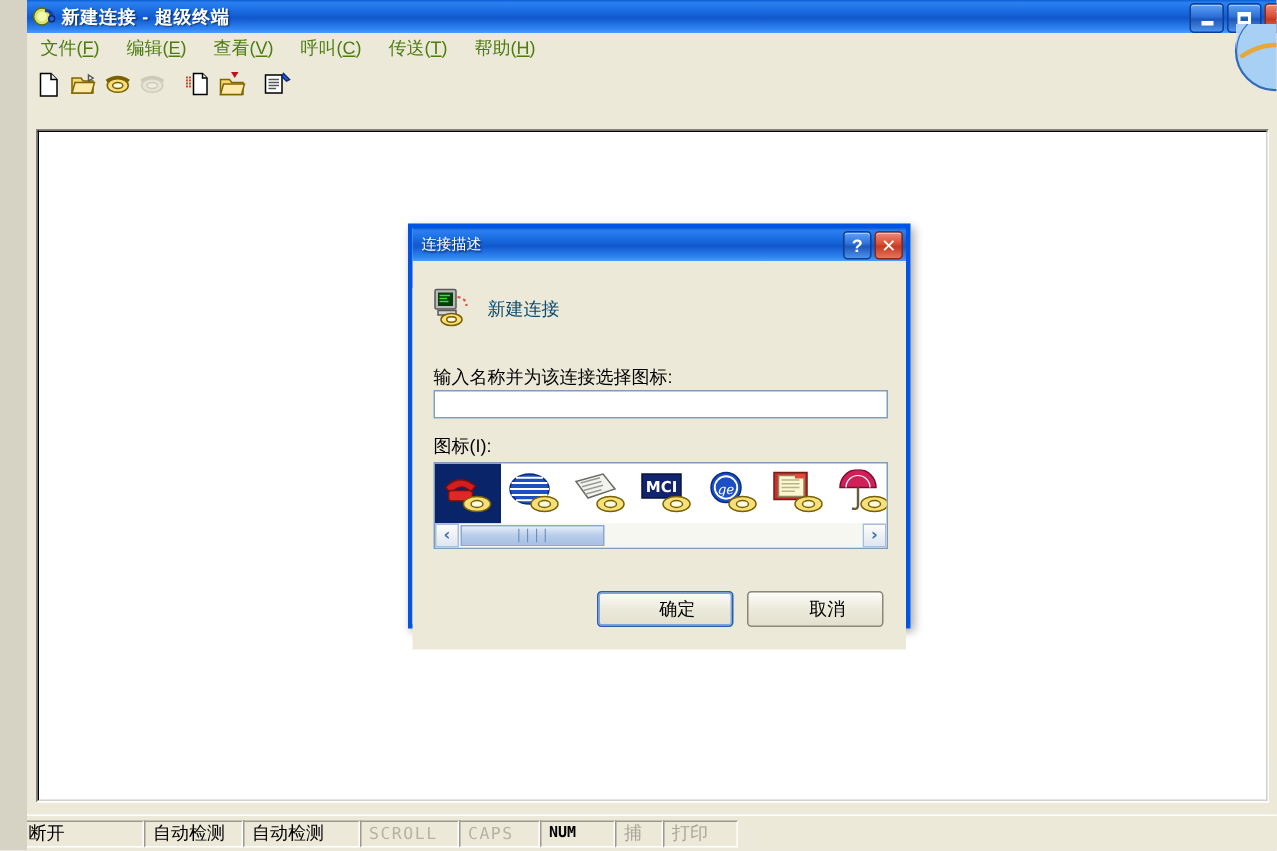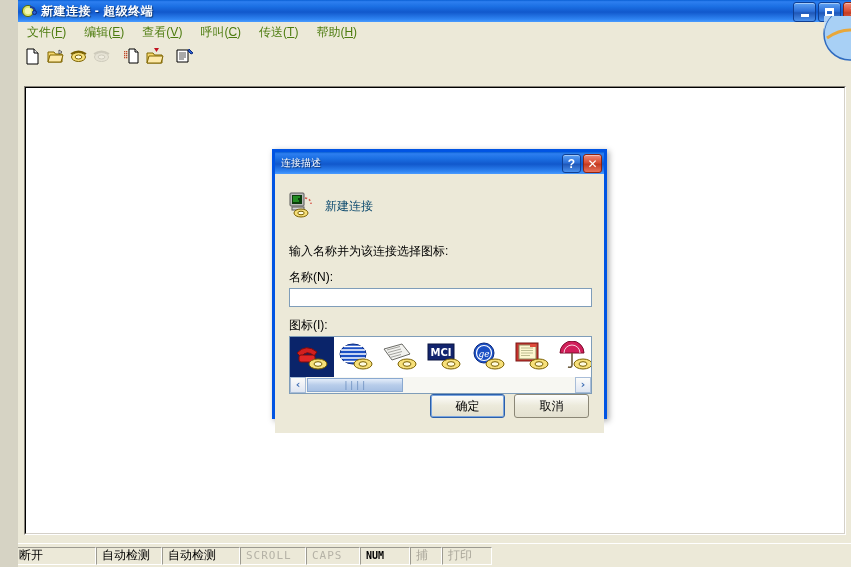--- a/index.html
+++ b/index.html
@@ -157,20 +157,21 @@
   }
   .hs-grip{color:#6d8fc0;font-size:9px;letter-spacing:.5px;font-family:"DejaVu Sans Mono",monospace;}
 
   .dlg-buttons{position:absolute;right:15px;bottom:15px;display:flex;gap:9px;}
   .dlg-btn{
     width:73px;height:22px;font-size:12px;color:#000;
     background:linear-gradient(to bottom,#fdfdfc,#eceadb 48%,#e3e0cf);
     border:1px solid #8b8776;border-radius:3px;
     display:flex;align-items:center;justify-content:center;
     font-family:"Liberation Sans",sans-serif;
+    padding-left:16px;
   }
   .dlg-btn.default{border:1px solid #2b5faa;box-shadow:0 0 0 1px #7aa4dd inset;}
 </style>
 </head>
 <body>
 
 <div class="app">
 
   <div class="titlebar">
     <span class="tb-icon">
@@ -347,21 +348,20 @@
             <ellipse cx="13" cy="21" rx="7" ry="4" fill="#f7e07a" stroke="#7a6000"></ellipse>
             <ellipse cx="13" cy="21" rx="3.2" ry="1.8" fill="#fffbe0" stroke="#7a6000"></ellipse>
             <path d="M17 6 Q23 7 23 12" fill="none" stroke="#d6564a" stroke-width="1.5" stroke-dasharray="2 2"></path>
           </svg>
         </span>
         <span class="dlg-head-label">新建连接</span>
       </div>
 
       <div class="dlg-prompt">输入名称并为该连接选择图标:</div>
 
-      <div class="dlg-fieldlabel">名称(N):</div>
       <input class="dlg-input" type="text" value="" style="">
 
       <div class="dlg-iconlabel">图标(I):</div>
 
       <div class="iconbox">
         <div class="icon-strip">
 
           <div class="icon-cell sel">
             <svg width="36" height="32" viewBox="0 0 36 32">
               <path d="M3 12 Q12 2 23 11 L20 15 Q13 8 7 16 Z" fill="#d11f1f" stroke="#7a0d0d"></path>

